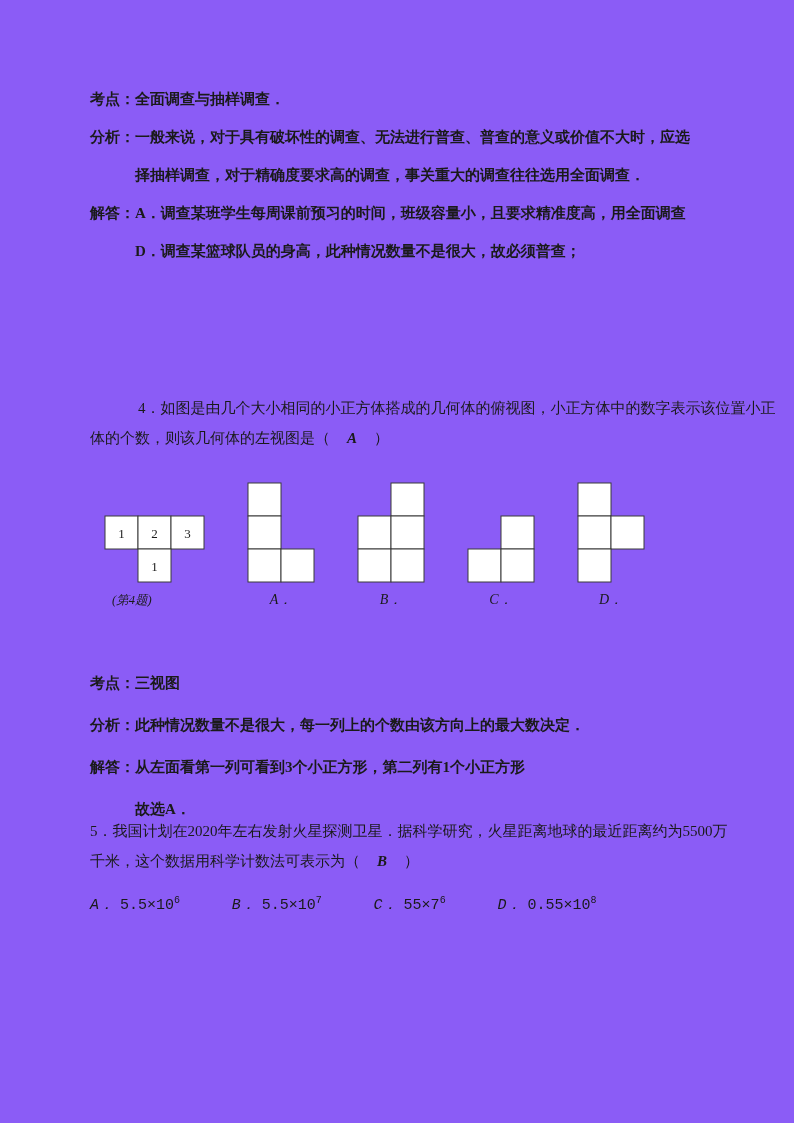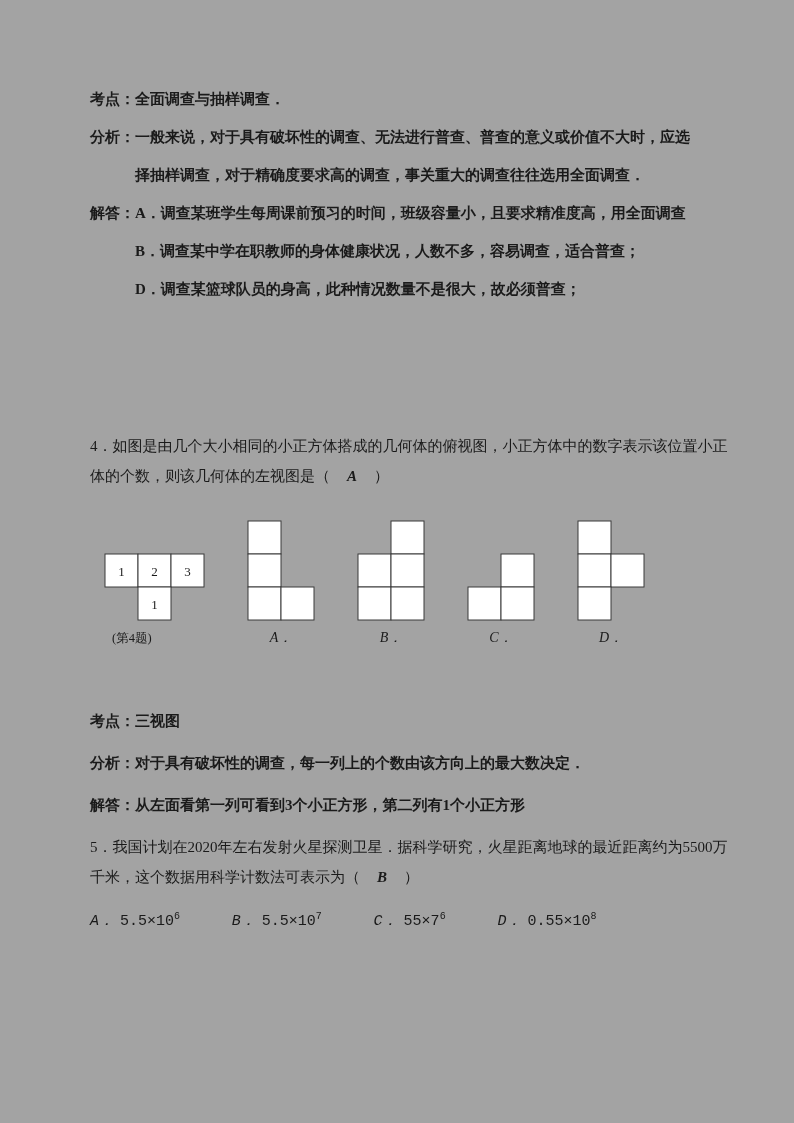--- a/index.html
+++ b/index.html
@@ -1,36 +1,36 @@
 <!DOCTYPE html>
 <html><head>
 <meta charset="utf-8">
 <style>
   * { margin: 0; padding: 0; box-sizing: border-box; }
   html, body { background: #e9e9e9; }
   .page {
     width: 794px;
     height: 1123px;
     margin: 0 auto;
-    background: #a3a3a3;
+    background: #8b5cf6;
     color: #1a1a1a;
     font-family: "Liberation Serif", "DejaVu Serif", serif;
     padding: 88px 80px 0 90px;
     overflow: hidden;
     position: relative;
   }
   .line {
     font-size: 15px;
     line-height: 22px;
     margin-bottom: 16px;
     white-space: nowrap;
   }
   .bold { font-weight: bold; }
   .indent { padding-left: 45px; }
-  .q4-start { margin-top: 135px; }
+  .q4-start { margin-top: 135px; margin-left: 48px; }
   .tight { margin-bottom: 8px; }
 
   .answer-letter {
     font-weight: bold;
     font-style: italic;
     font-family: "Liberation Serif", serif;
     padding: 0 2px;
   }
 
   
@@ -50,21 +50,21 @@
   .fig-caption {
     font-size: 12.5px;
     line-height: 20px;
     margin-top: 3px;
     color: #1a1a1a;
   }
   .fig-caption.opt {
     font-style: italic;
     font-size: 14px;
   }
-  .topview .fig-caption { margin-left: 8px; }
+  .topview .fig-caption { margin-left: 8px; font-style: italic; }
 
   
   .exp2 { margin-top: 62px; }
   .exp2 .line { margin-bottom: 20px; }
   .exp2 .line.last { margin-bottom: 0; }
 
   .q5-start { }
 
   .options-line {
     margin-top: 21px;
@@ -84,21 +84,20 @@
 </head>
 <body>
 
 <div class="page">
 
   <div>
     <p class="line bold">考点：全面调查与抽样调查．</p>
     <p class="line bold">分析：一般来说，对于具有破坏性的调查、无法进行普查、普查的意义或价值不大时，应选</p>
     <p class="line bold indent">择抽样调查，对于精确度要求高的调查，事关重大的调查往往选用全面调查．</p>
     <p class="line bold">解答：A．调查某班学生每周课前预习的时间，班级容量小，且要求精准度高，用全面调查</p>
-    <p class="line bold indent">B．调查某中学在职教师的身体健康状况，人数不多，容易调查，适合普查；</p>
     <p class="line bold indent">D．调查某篮球队员的身高，此种情况数量不是很大，故必须普查；</p>
   </div>
 
   <div>
     <p class="line q4-start tight">4．如图是由几个大小相同的小正方体搭成的几何体的俯视图，小正方体中的数字表示该位置小正</p>
     <p class="line tight"><span>体的个数，则该几何体的左视图是（　</span><span class="answer-letter">A</span><span>　）</span></p>
 
     <div class="figure-row">
       <div class="fig-block topview">
         <div><svg width="101" height="68">
@@ -146,22 +145,23 @@
               <rect x="1" y="34" width="33" height="33" fill="#ffffff" stroke="#3a3a3a" stroke-width="1"></rect>
               <rect x="34" y="34" width="33" height="33" fill="#ffffff" stroke="#3a3a3a" stroke-width="1"></rect>
               <rect x="1" y="67" width="33" height="33" fill="#ffffff" stroke="#3a3a3a" stroke-width="1"></rect>
             </svg></div>
         <div class="fig-caption opt">D．</div>
       </div>
     </div>
 
     <div class="exp2">
       <p class="line bold">考点：三视图</p>
-      <p class="line bold">分析：对于具有破坏性的调查，每一列上的个数由该方向上的最大数决定．</p>
+      <p class="line bold">分析：此种情况数量不是很大，每一列上的个数由该方向上的最大数决定．</p>
       <p class="line bold">解答：从左面看第一列可看到3个小正方形，第二列有1个小正方形</p>
+      <p class="line bold indent last">故选A．</p>
     </div>
   </div>
 
   <div>
     <p class="line q5-start tight">5．我国计划在2020年左右发射火星探测卫星．据科学研究，火星距离地球的最近距离约为5500万</p>
     <p class="line tight"><span>千米，这个数据用科学计数法可表示为（　</span><span class="answer-letter">B</span><span>　）</span></p>
 
     <p class="options-line">
       <span class="option-item"><span class="opt-label">A．</span><span>5.5×10</span><sup>6</sup></span>
       <span class="option-item"><span class="opt-label">B．</span><span>5.5×10</span><sup>7</sup></span>

